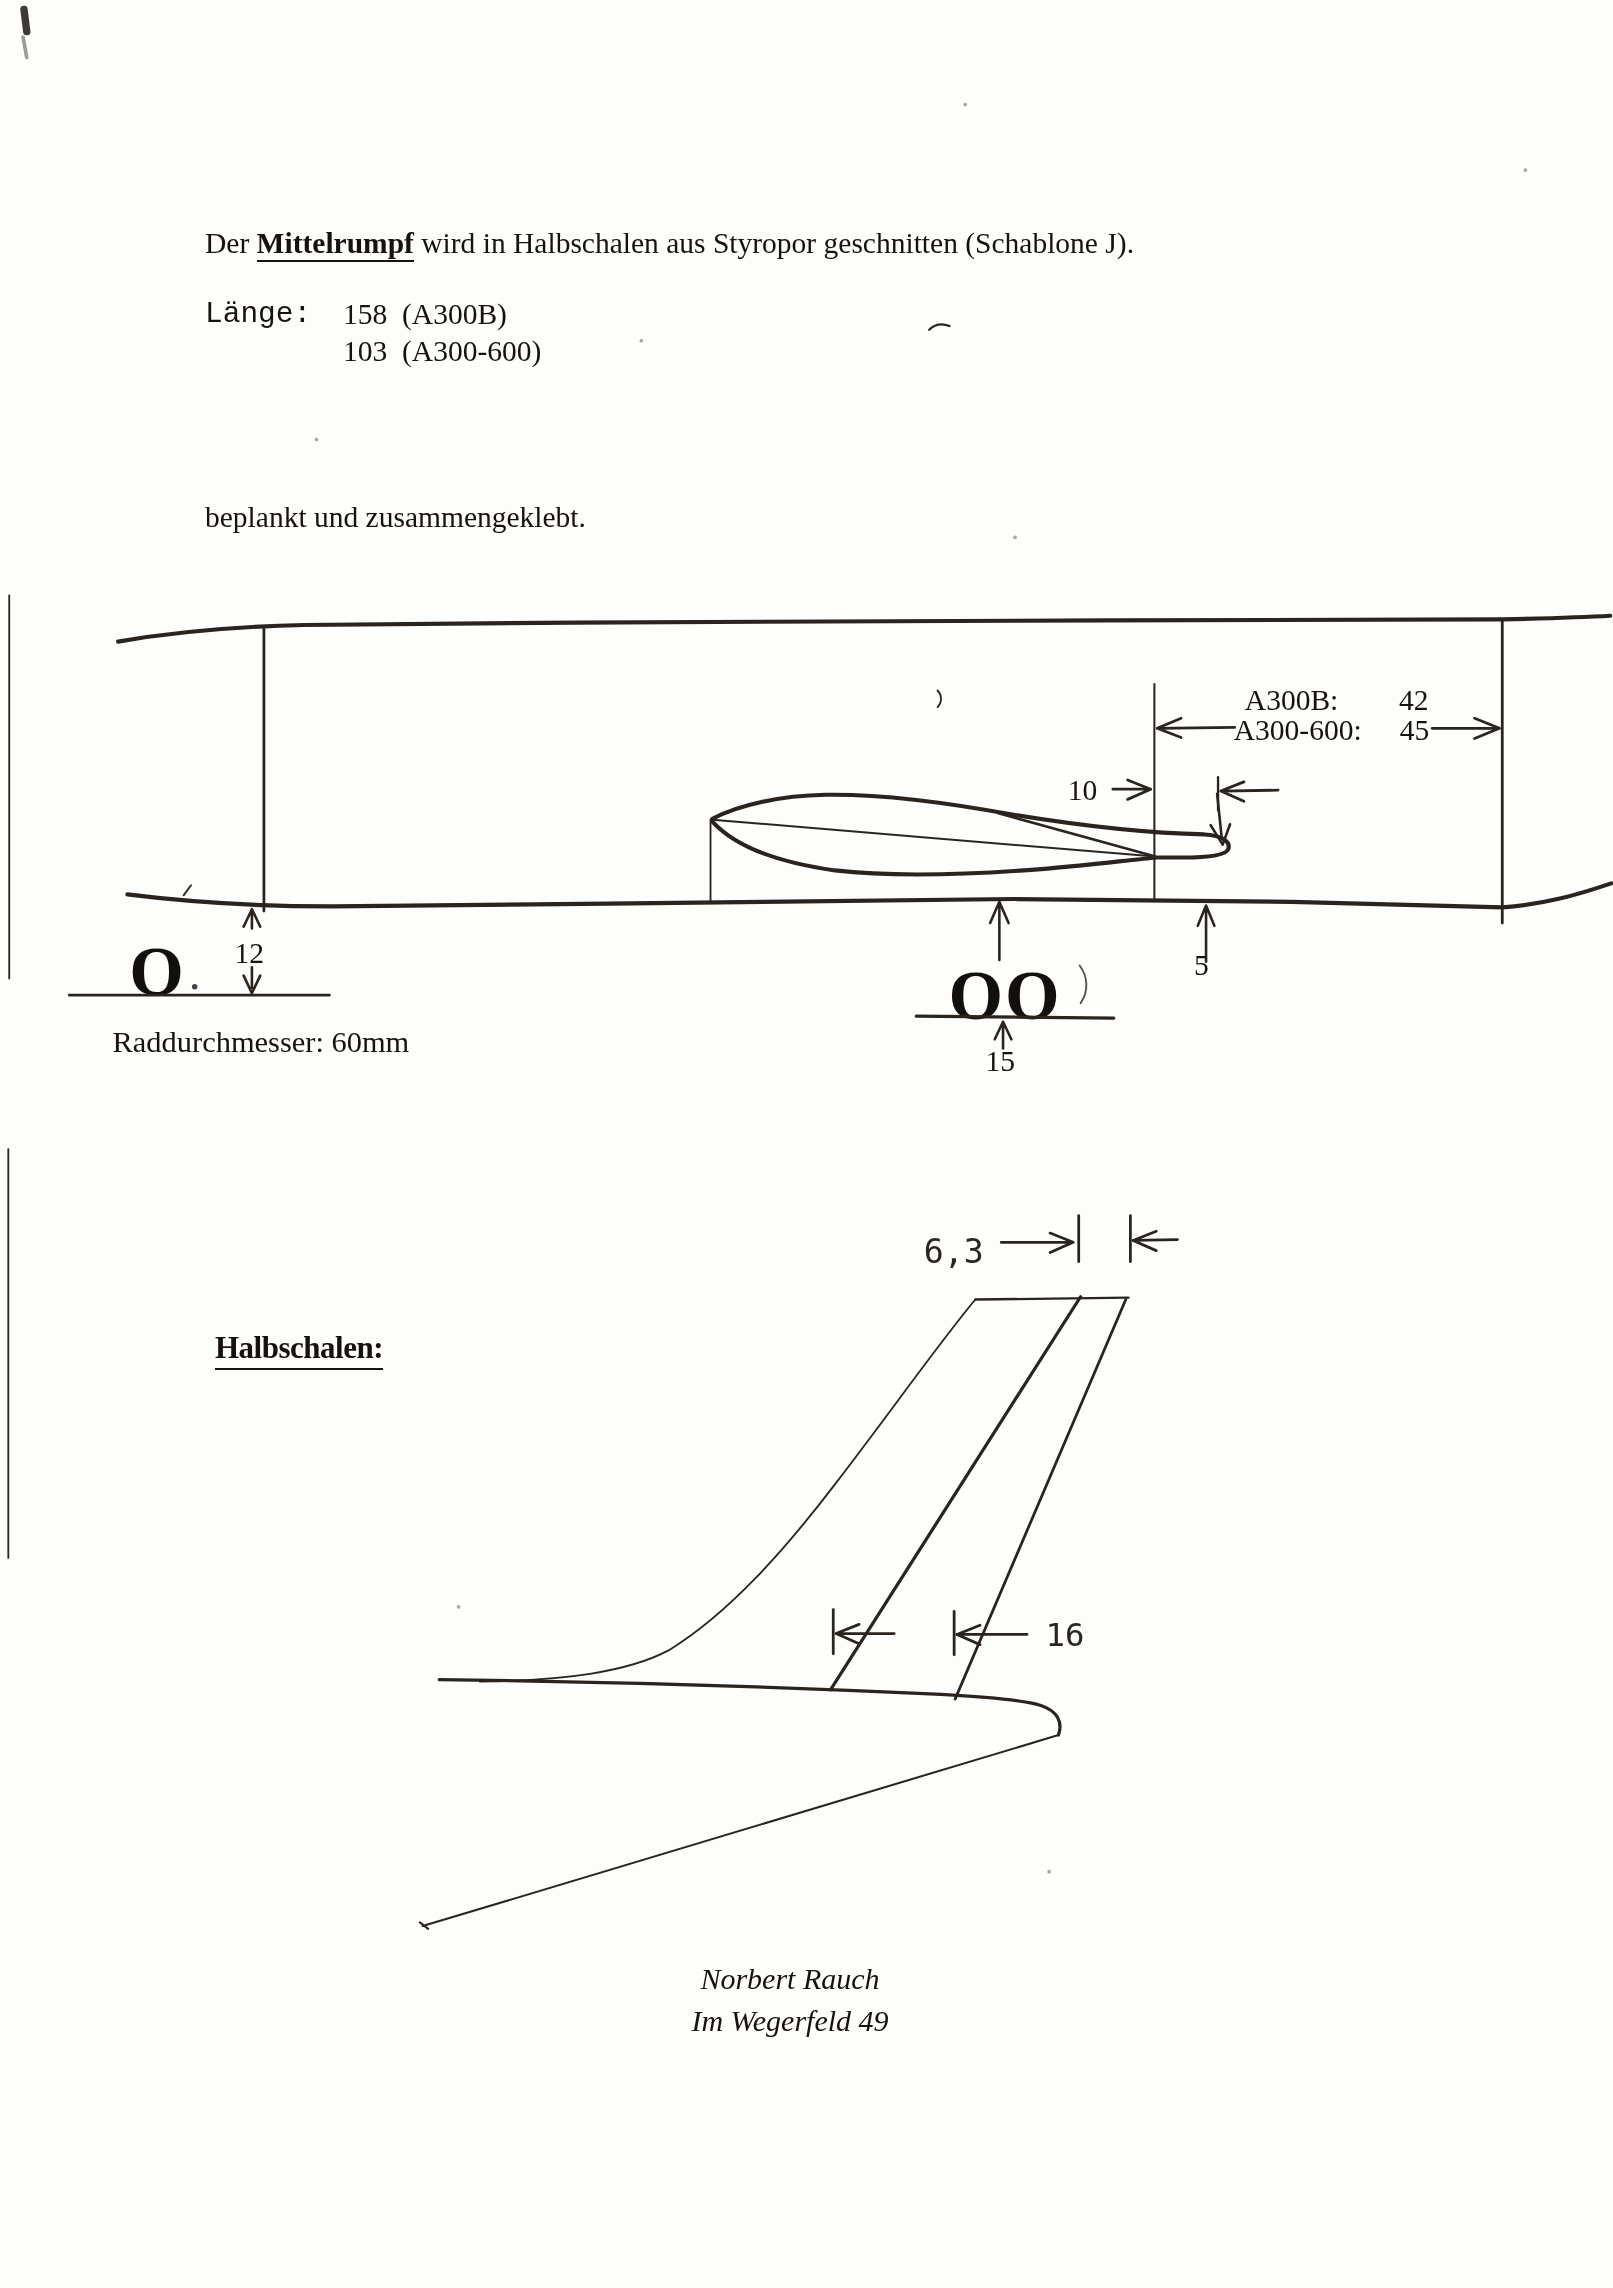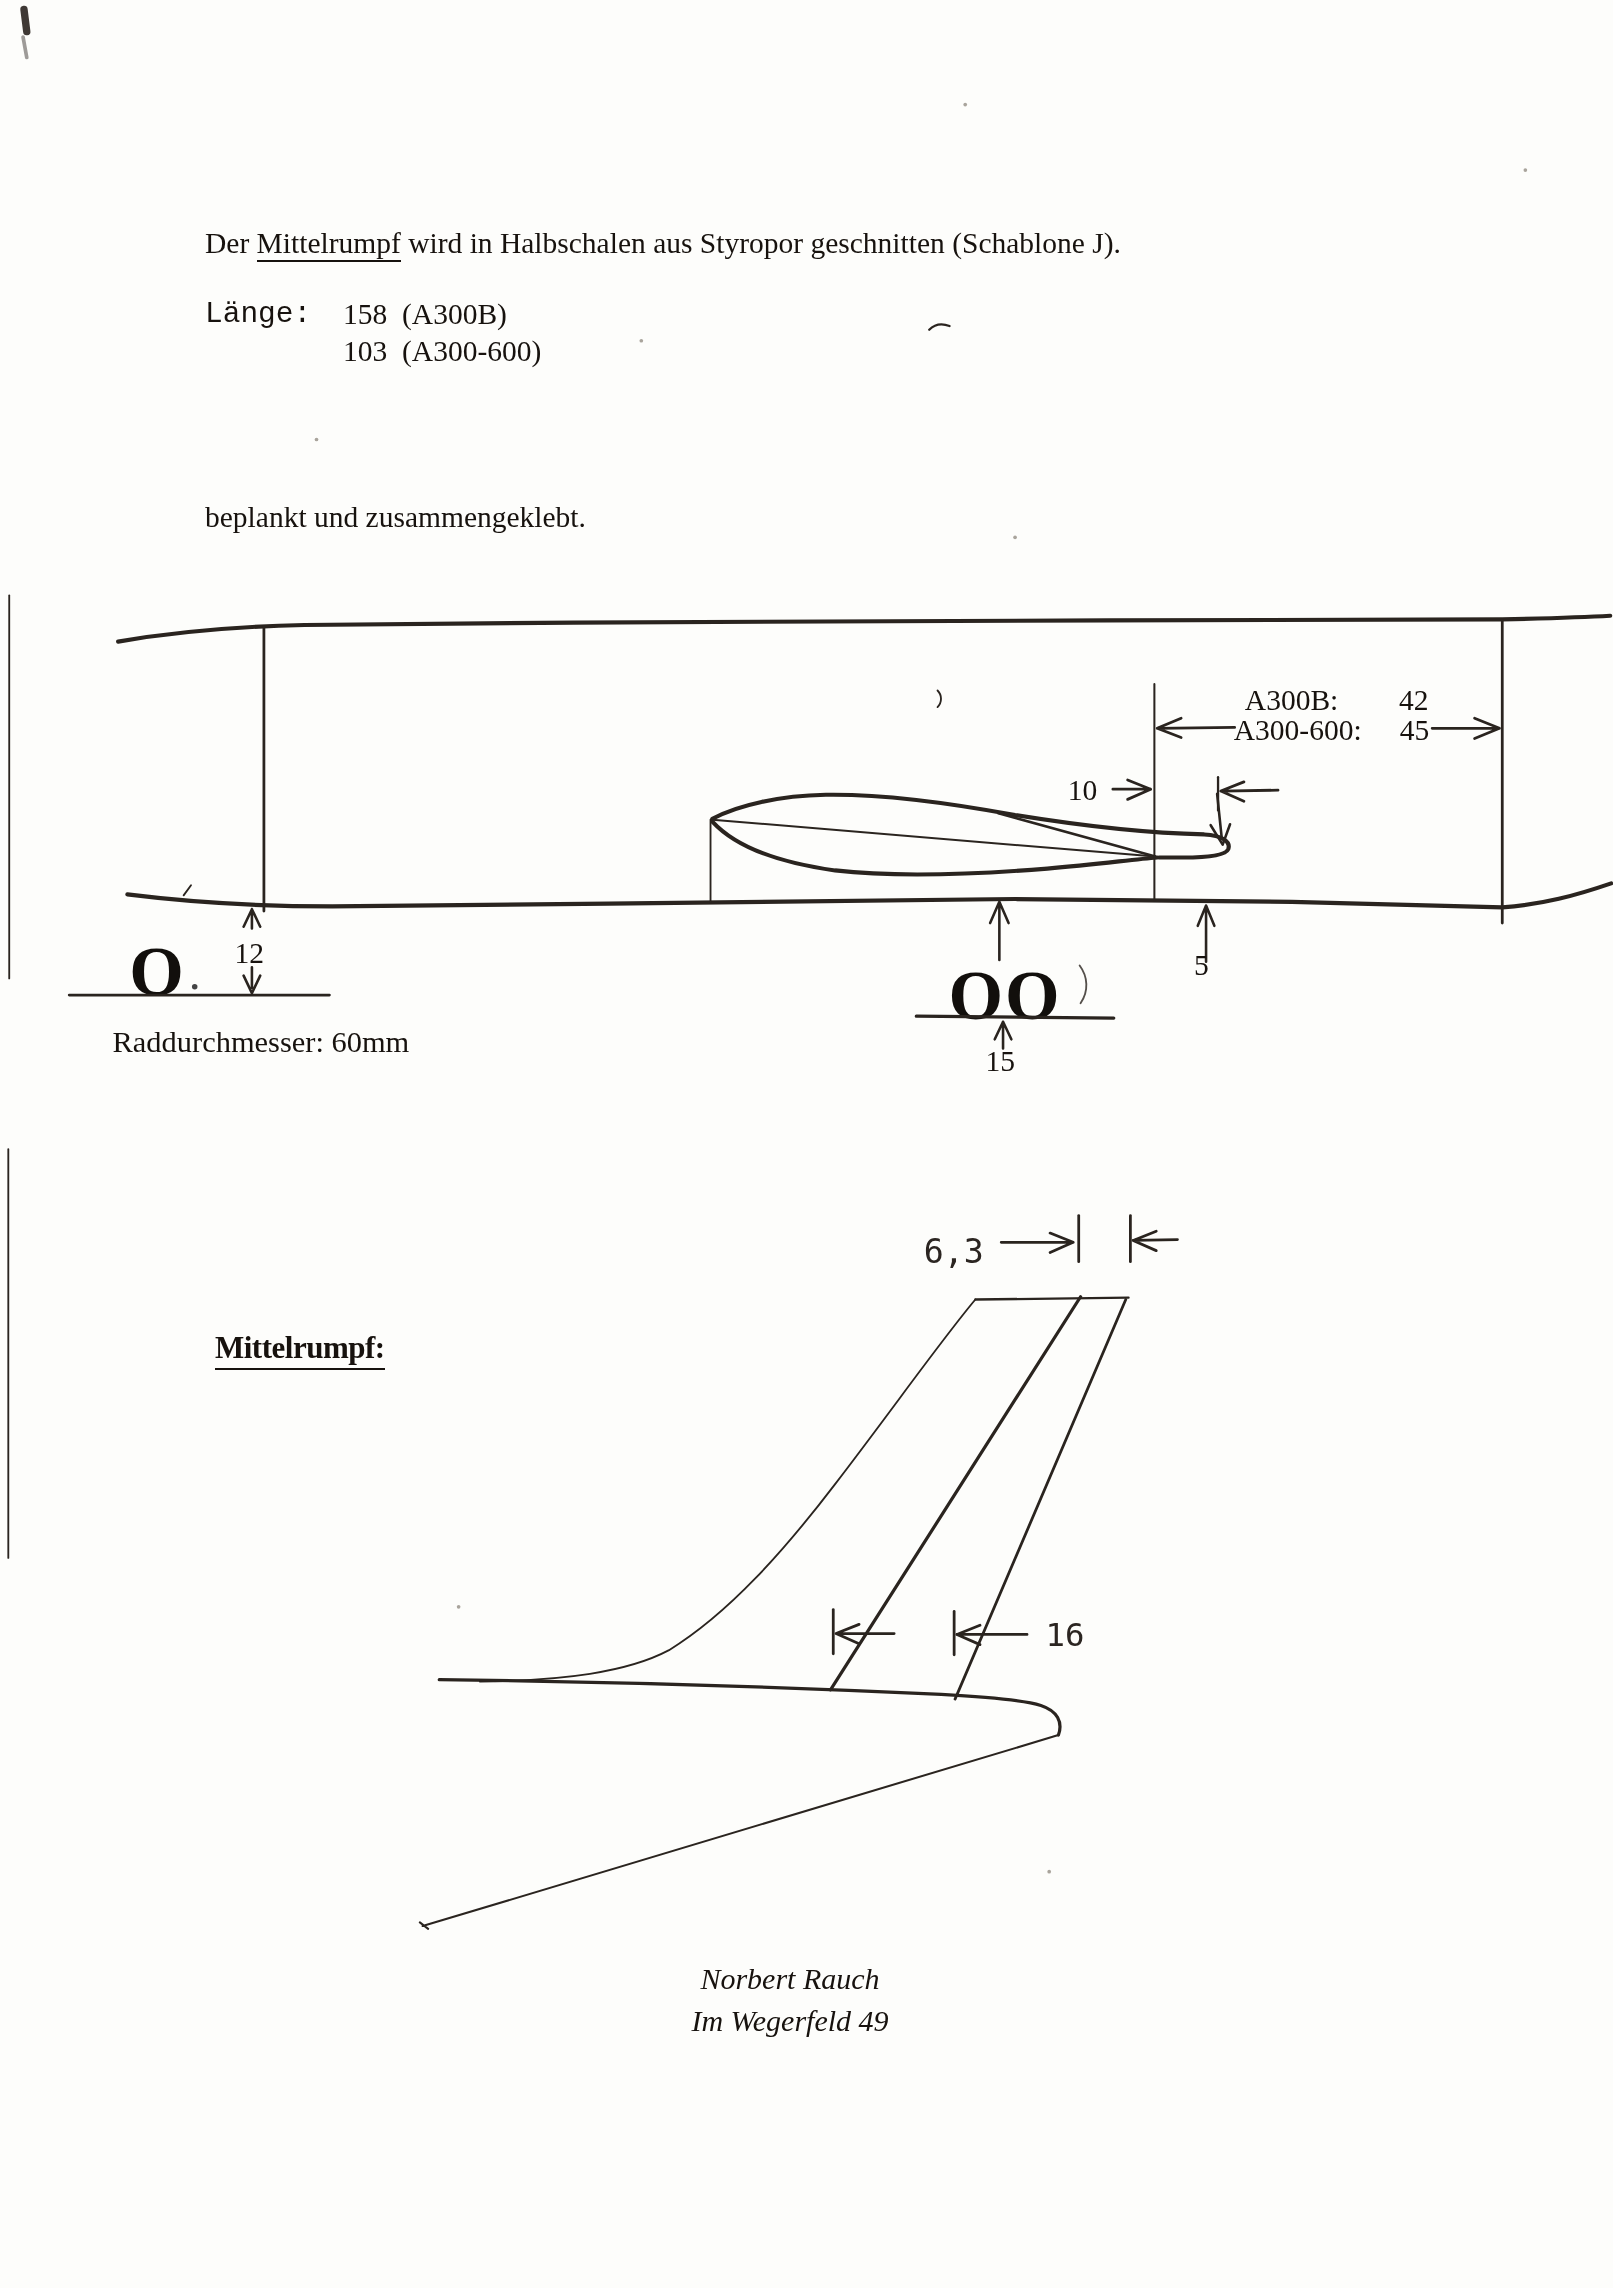--- a/index.html
+++ b/index.html
@@ -3,21 +3,21 @@
 <meta charset="utf-8">
 <style>
   html,body{margin:0;padding:0;background:#e8e8e6;}
   .page{
     position:relative;width:1613px;height:2289px;margin:0 auto;
     background:#fdfdfb;overflow:hidden;
     font-family:"Liberation Serif",serif;color:#17120e;
   }
   .art{position:absolute;left:0;top:0;width:1613px;height:2289px;}
   .line{position:absolute;white-space:pre;font-size:29.5px;line-height:1.15;color:#17120e;}
-  .kw{font-weight:normal;border-bottom:2.8px solid #17120e;padding-bottom:0.9px;}
+  .kw{font-weight:bold;border-bottom:2.8px solid #17120e;padding-bottom:0.9px;}
   .heading{position:absolute;font-size:31px;font-weight:bold;border-bottom:2.8px solid #17120e;padding-bottom:1.8px;letter-spacing:-0.5px;}
   .footer{position:absolute;left:421px;top:1958px;width:738px;text-align:center;font-size:30px;line-height:42px;font-style:italic;}
   .st{font-family:"Liberation Serif",serif;fill:#17120e;}
   .mono{font-family:"DejaVu Sans Mono",monospace;fill:#2b2521;}
   .wheel{font-family:"Liberation Serif",serif;font-weight:bold;fill:#120f0c;}
   path,line{fill:none;stroke:#2a241f;stroke-linecap:round;stroke-linejoin:round;}
 </style>
 </head>
 <body>
 
@@ -106,21 +106,21 @@
   </svg>
 
   <div class="line" style="left:205px;top:227px;"><span>Der </span><span class="kw">Mittelrumpf</span><span> wird in Halbschalen aus Styropor geschnitten (Schablone J).</span></div>
 
   <div class="line" style="left:205px;top:298px;font-family:Liberation Mono, monospace;">Länge:</div>
   <div class="line" style="left:343px;top:298px;">158  (A300B)</div>
   <div class="line" style="left:343px;top:335px;">103  (A300-600)</div>
 
   <div class="line" style="left:205px;top:501px;">beplankt und zusammengeklebt.</div>
 
-  <div class="heading" style="left:215px;top:1330px;">Mittelrumpf:</div>
+  <div class="heading" style="left:215px;top:1330px;">Halbschalen:</div>
 
   <div class="footer">
     <div>Norbert Rauch</div>
     <div>Im Wegerfeld 49</div>
   </div>
 
 </div>
 
 
 </body></html>

